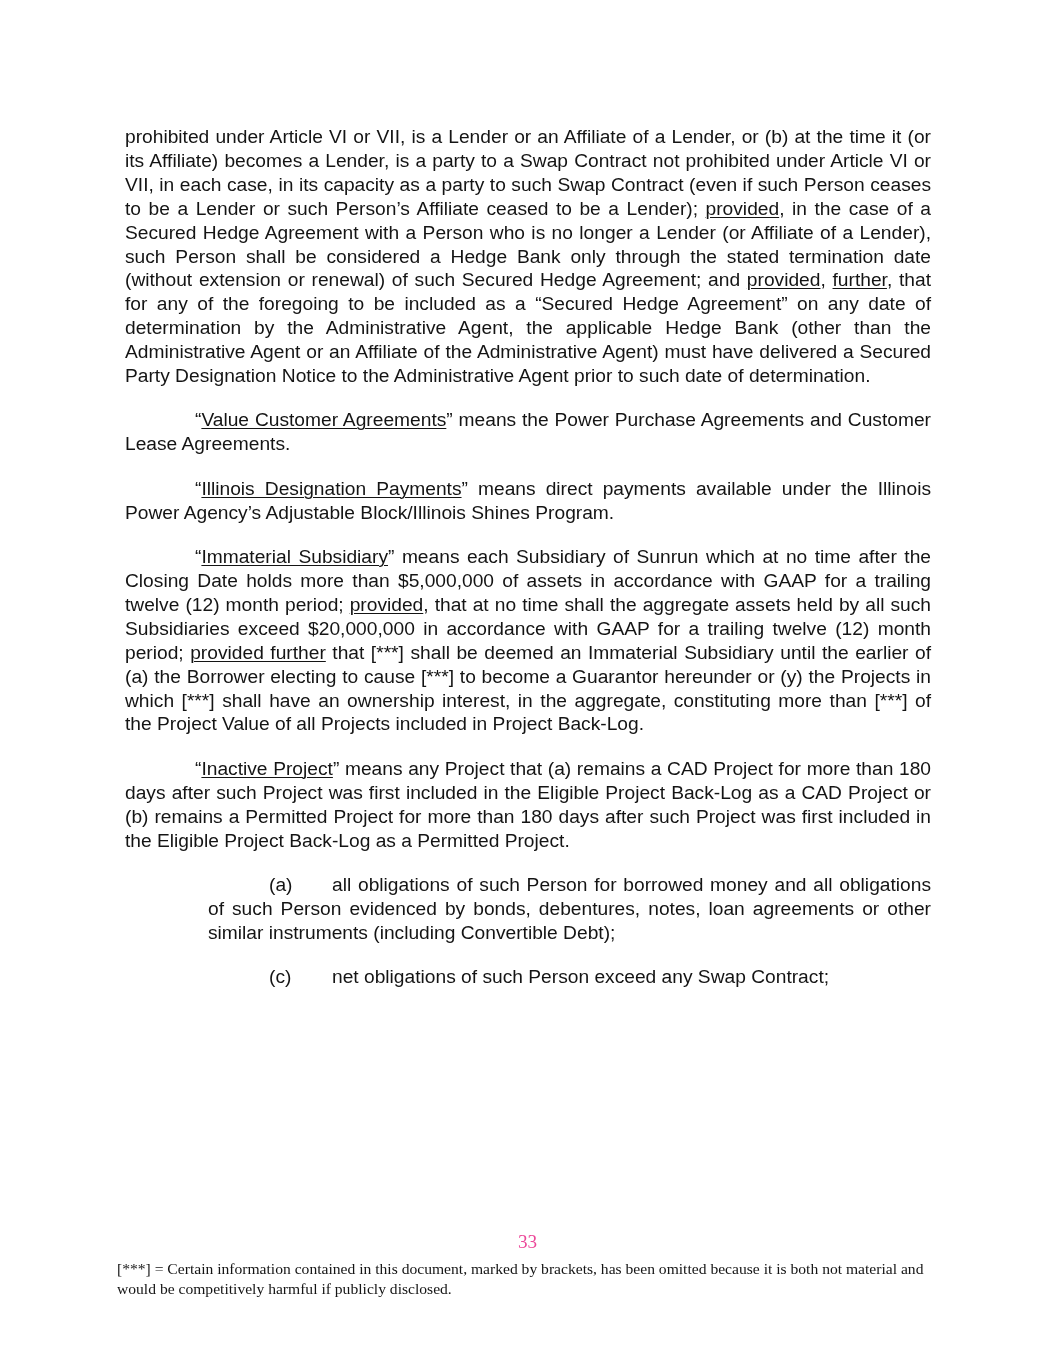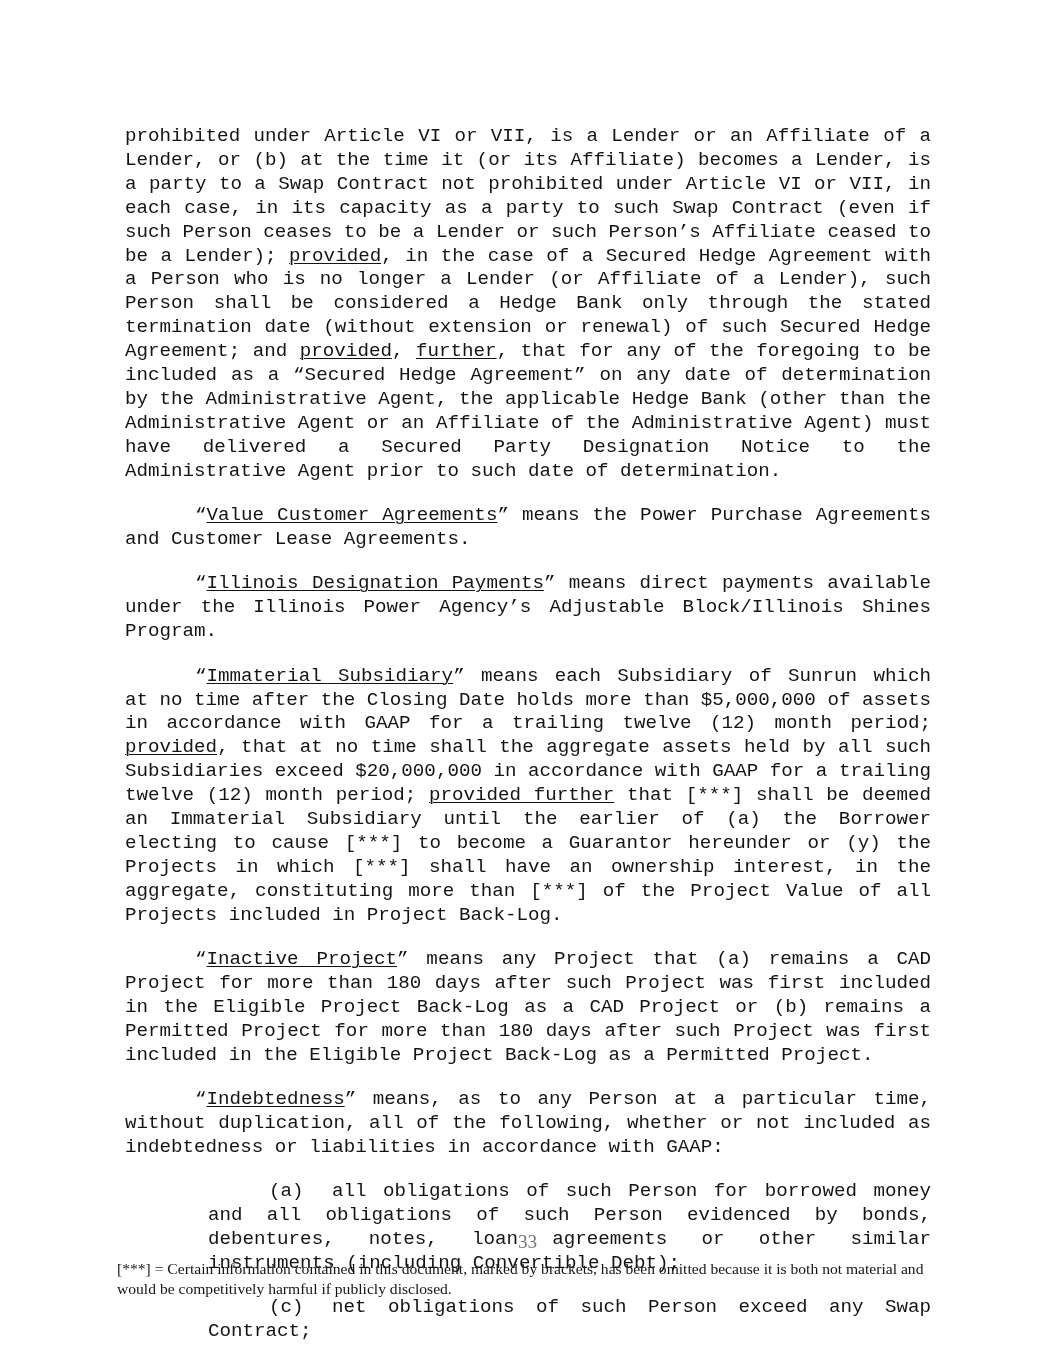--- a/index.html
+++ b/index.html
@@ -1,46 +1,45 @@
 <!DOCTYPE html>
 <html><head>
   <meta charset="utf-8">
   <style>
     html, body { margin: 0; padding: 0; background: #ffffff; }
     body { width: 1055px; height: 1365px; position: relative; overflow: hidden; }
     .page {
       position: absolute; left: 125px; top: 125px; width: 806px;
-      font-family: Liberation Mono, monospace; font-size: 19.2px; line-height: 23.9px;
+      font-family: Liberation Sans, sans-serif; font-size: 19.2px; line-height: 23.9px;
       color: #141414;
     }
     .para { margin: 0 0 20.5px 0; text-align: justify; }
     .para.indent { text-indent: 70px; }
     .para.sub { margin-left: 83px; text-indent: 61px; }
     .label { display: inline-block; width: 63px; text-indent: 0; }
     .u { text-decoration: underline; text-underline-offset: 2px; text-decoration-thickness: 1px; }
     .page-number {
       position: absolute; top: 1231px; left: 0; width: 1055px; text-align: center;
-      font-family: "Liberation Serif", serif; font-size: 19.2px; color: #737373;
+      font-family: "Liberation Serif", serif; font-size: 19.2px; color: #ec4899;
     }
     .footnote {
       position: absolute; left: 117px; top: 1259px; width: 810px;
       font-family: "Liberation Serif", serif; font-size: 15.6px; line-height: 20px; color: #141414;
     }
   </style>
 </head>
 <body>
 
 <div class="page">
   <div id="paras">
       <p class="para"><span>prohibited under Article VI or VII, is a Lender or an Affiliate of a Lender, or (b) at the time it (or its Affiliate) becomes a Lender, is a party to a Swap Contract not prohibited under Article VI or VII, in each case, in its capacity as a party to such Swap Contract (even if such Person ceases to be a Lender or such Person’s Affiliate ceased to be a Lender); </span><span class="u">provided</span><span>, in the case of a Secured Hedge Agreement with a Person who is no longer a Lender (or Affiliate of a Lender), such Person shall be considered a Hedge Bank only through the stated termination date (without extension or renewal) of such Secured Hedge Agreement; and </span><span class="u">provided</span><span>, </span><span class="u">further</span><span>, that for any of the foregoing to be included as a “Secured Hedge Agreement” on any date of determination by the Administrative Agent, the applicable Hedge Bank (other than the Administrative Agent or an Affiliate of the Administrative Agent) must have delivered a Secured Party Designation Notice to the Administrative Agent prior to such date of determination.</span></p>
       <p class="para indent"><span>“</span><span class="u">Value Customer Agreements</span><span>” means the Power Purchase Agreements and Customer Lease Agreements.</span></p>
       <p class="para indent"><span>“</span><span class="u">Illinois Designation Payments</span><span>” means direct payments available under the Illinois Power Agency’s Adjustable Block/Illinois Shines Program.</span></p>
       <p class="para indent"><span>“</span><span class="u">Immaterial Subsidiary</span><span>” means each Subsidiary of Sunrun which at no time after the Closing Date holds more than $5,000,000 of assets in accordance with GAAP for a trailing twelve (12) month period; </span><span class="u">provided</span><span>, that at no time shall the aggregate assets held by all such Subsidiaries exceed $20,000,000 in accordance with GAAP for a trailing twelve (12) month period; </span><span class="u">provided further</span><span> that [***] shall be deemed an Immaterial Subsidiary until the earlier of (a) the Borrower electing to cause [***] to become a Guarantor hereunder or (y) the Projects in which [***] shall have an ownership interest, in the aggregate, constituting more than [***] of the Project Value of all Projects included in Project Back-Log.</span></p>
       <p class="para indent"><span>“</span><span class="u">Inactive Project</span><span>” means any Project that (a) remains a CAD Project for more than 180 days after such Project was first included in the Eligible Project Back-Log as a CAD Project or (b) remains a Permitted Project for more than 180 days after such Project was first included in the Eligible Project Back-Log as a Permitted Project.</span></p>
-      <p class="para indent"><span>“</span><span class="u">Indebtedness</span><span>” means, as to any Person at a particular time, without duplication, all of the following, whether or not included as indebtedness or liabilities in accordance with GAAP:</span></p>
     </div>
   <div id="clauses">
       <p class="para sub"><span class="label">(a)</span><span>all obligations of such Person for borrowed money and all obligations of such Person evidenced by bonds, debentures, notes, loan agreements or other similar instruments (including Convertible Debt);</span></p>
       <p class="para sub"><span class="label">(c)</span><span>net obligations of such Person exceed any Swap Contract;</span></p>
     </div>
 </div>
 
 <div class="page-number">33</div>
 <div class="footnote">[***] = Certain information contained in this document, marked by brackets, has been omitted because it is both not material and would be competitively harmful if publicly disclosed.</div>
 

